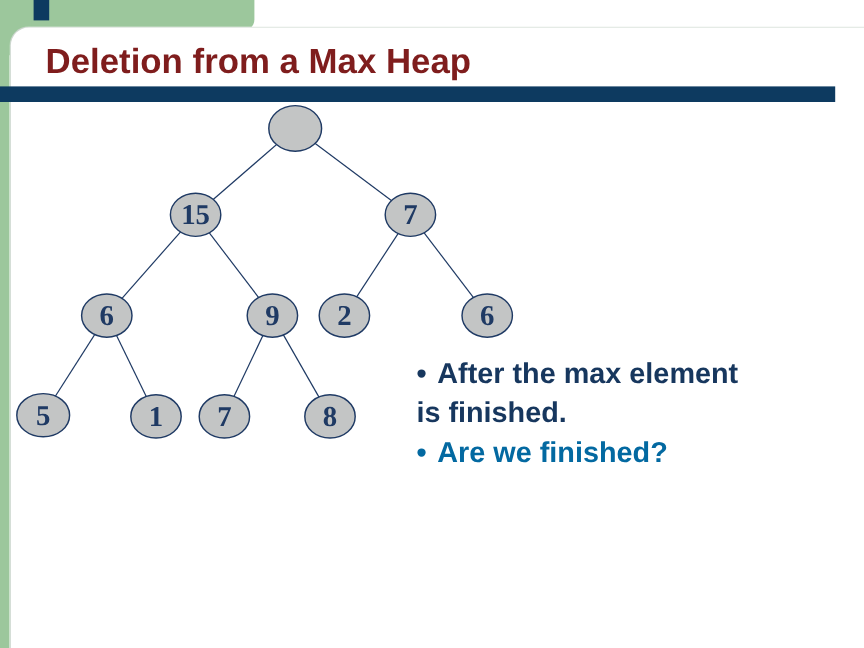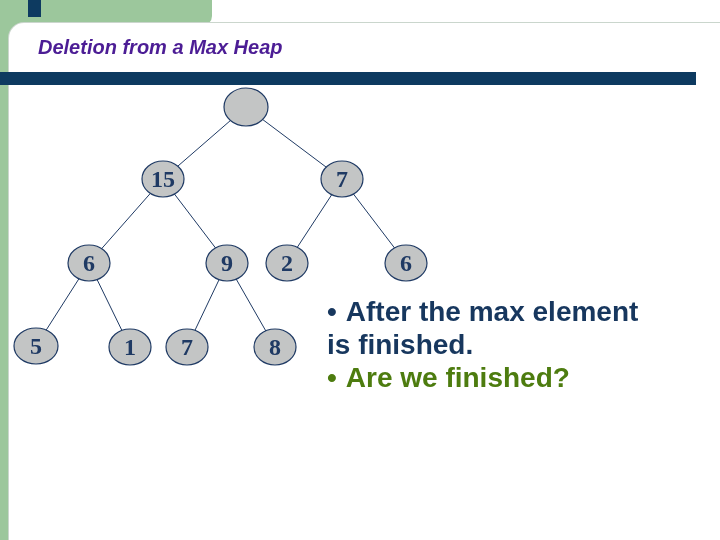--- a/index.html
+++ b/index.html
@@ -27,44 +27,43 @@
     border-top:1px solid rgba(140,165,145,0.45);
     border-left:1px solid rgba(140,165,145,0.45);
     z-index:1;
   }
   .navy-square {
     position:absolute; left:28px; top:0; width:13px; height:17px;
     background:#0D3A60; z-index:3;
   }
   .title {
     position:absolute; left:38px; top:36px; margin:0;
-    font-size:20px; font-weight:bold; color:#4c1d95; z-index:3;
+    font-size:29px; font-weight:bold; color:#7f1d1d; z-index:3;
     white-space:nowrap;
-    font-style:italic;
   }
   .title-bar {
     position:absolute; left:0; top:72px; width:696px; height:13px;
     background:#0D3A60; z-index:2;
   }
   
   .tree { position:absolute; left:0; top:0; width:720px; height:540px; z-index:2; }
   .tree line { stroke:#1F3A64; stroke-width:1; }
   .tree ellipse { fill:#C3C5C5; stroke:#1F3A64; stroke-width:1.2; }
   .tree text {
     font-family:"Liberation Serif", serif; font-weight:bold; font-size:24px;
     fill:#1F3A64; text-anchor:middle;
   }
   
   .notes {
-    position:absolute; left:327px; top:295px; z-index:3;
-    font-size:28px; font-weight:bold; line-height:33px; color:#17375E;
+    position:absolute; left:347px; top:295px; z-index:3;
+    font-size:24px; font-weight:bold; line-height:33px; color:#17375E;
   }
   .note-line { white-space:nowrap; }
   .note-line .bullet { margin-right:9px; }
-  .note-line.orange { color:#4d7c0f; }
+  .note-line.orange { color:#0369a1; }
 </style>
 </head>
 <body>
 
 <div class="slide">
 
   <div class="green-block"></div>
   <div class="green-corner-fill"></div>
   <div class="green-strip"></div>
   <div class="panel"></div>

